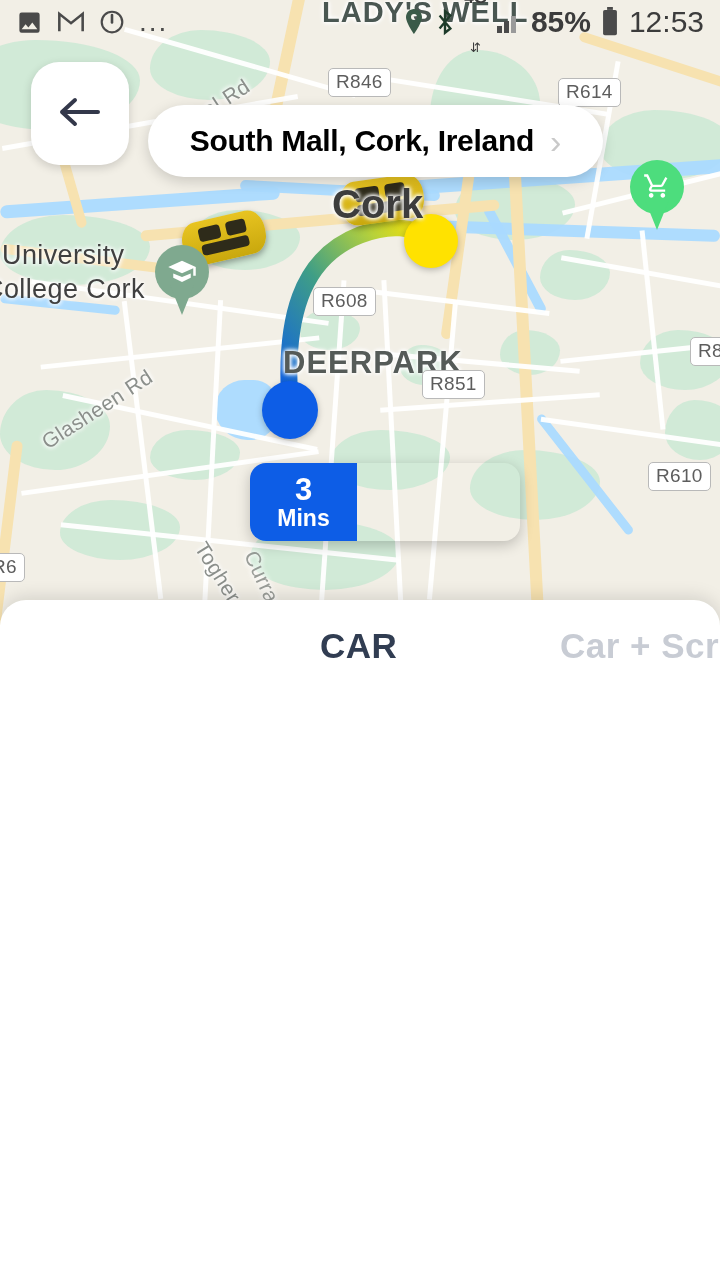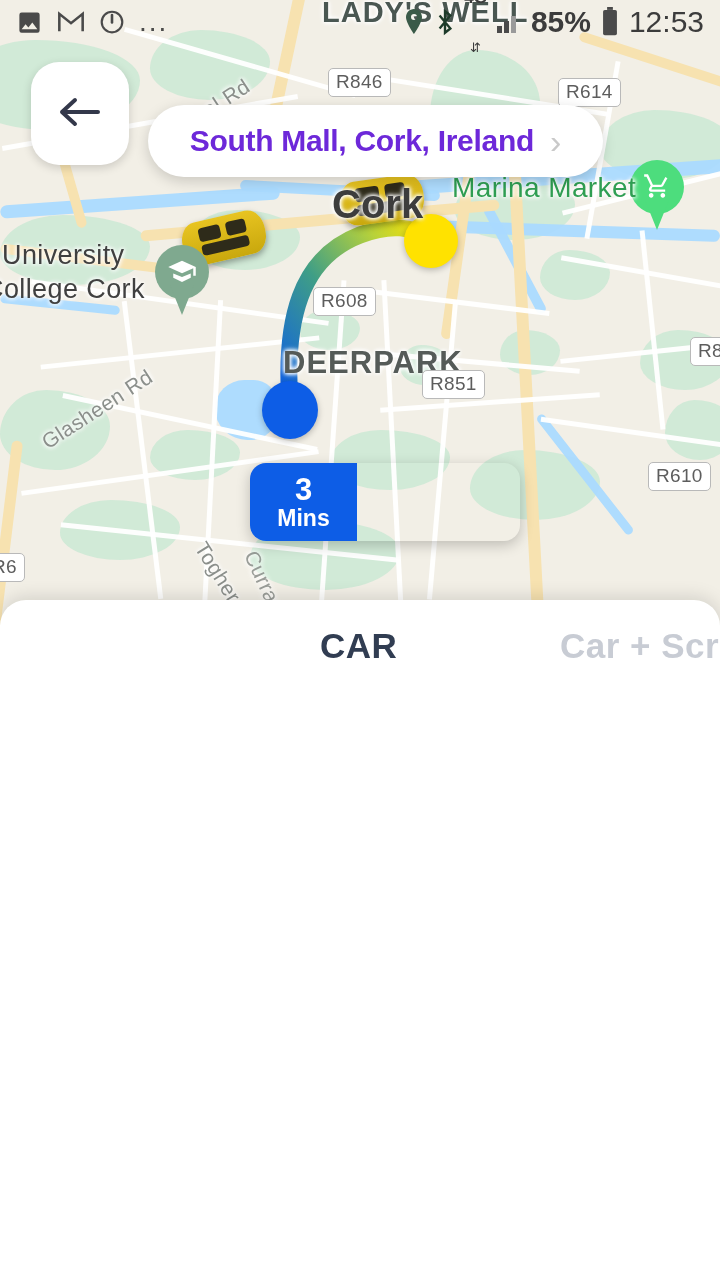--- a/index.html
+++ b/index.html
@@ -78,21 +78,21 @@
     display:flex; align-items:center; justify-content:center;
   }
 
   
   .dest-bar{
     position:absolute; left:148px; top:105px; width:455px; height:72px; background:#fff;
     border-radius:36px; box-shadow:0 4px 14px rgba(0,0,0,.17);
     display:flex; align-items:center; justify-content:center; gap:16px; padding:0 22px;
   }
   .dest-text{
-    font-size:30px; font-weight:700; color:#6d28d9; letter-spacing:-.3px; white-space:nowrap;
+    font-size:30px; font-weight:700; color:#000000; letter-spacing:-.3px; white-space:nowrap;
   }
   .chev{ color:#c9c9c9; font-size:34px; font-weight:300; line-height:1; }
 
   
   .eta-pill{
     position:absolute; left:250px; top:463px; width:270px; height:78px; display:flex;
     border-radius:16px; overflow:hidden; box-shadow:0 4px 14px rgba(0,0,0,.22);
   }
   .eta-left{
     width:107px; background:#0d5de6; color:#fff; display:flex; flex-direction:column;
@@ -297,21 +297,20 @@
             <path fill="#fff" d="M7 18c-1.1 0-2 .9-2 2s.9 2 2 2 2-.9 2-2-.9-2-2-2zm10 0c-1.1 0-2 .9-2 2s.9 2 2 2 2-.9 2-2-.9-2-2-2zM7.2 14.6l.03-.12.9-1.63h7.45c.75 0 1.41-.41 1.75-1.03l3.58-6.49-1.74-.96-3.58 6.48H8.53L4.27 2H1v2h2l3.6 7.59-1.35 2.44C4.52 15.37 5.48 17 7 17h12v-2H7.42c-.14 0-.25-.11-.22-.4z"></path>
           </svg>
       </div>
     </div>
 
     <div class="map-label place" style="left:322px;top:-4px;font-size:29px;">LADY'S WELL</div>
     <div class="map-label place" style="left:332px;top:182px;font-size:40px;color:#3d3d3d;letter-spacing:0;">Cork</div>
     <div class="map-label place" style="left:283px;top:345px;font-size:31px;color:#555b58;">DEERPARK</div>
     <div class="map-label" style="left:2px;top:240px;">University</div>
     <div class="map-label" style="left:-16px;top:274px;">College Cork</div>
-    <div class="map-label poi" style="left:452px;top:172px;">Marina Market</div>
     <div class="map-label small rot" style="left:44px;top:432px;">Glasheen Rd</div>
     <div class="map-label small rot2" style="left:200px;top:532px;">Togher Rd</div>
     <div class="map-label small rot3" style="left:250px;top:540px;opacity:.85;">Curraduff</div>
     <div class="map-label small rot" style="left:205px;top:100px;">al Rd</div>
 
     <div class="shield" style="left:328px;top:68px;">R846</div>
     <div class="shield" style="left:558px;top:78px;">R614</div>
     <div class="shield" style="left:313px;top:287px;">R608</div>
     <div class="shield" style="left:422px;top:370px;">R851</div>
     <div class="shield" style="left:690px;top:337px;">R851</div>

